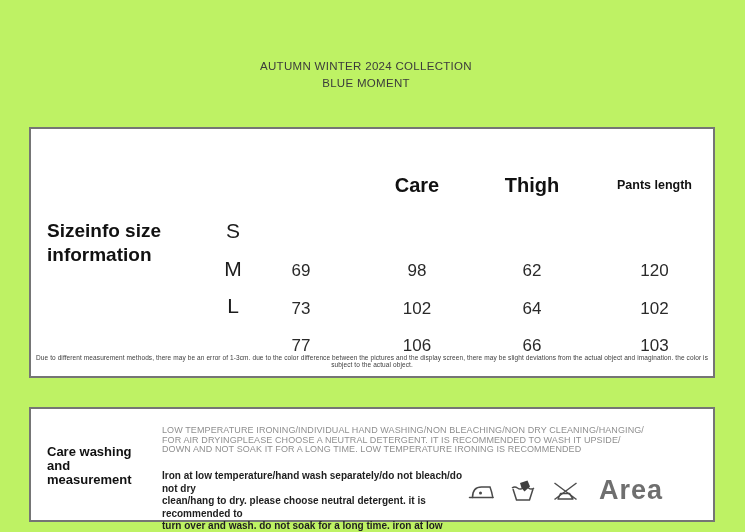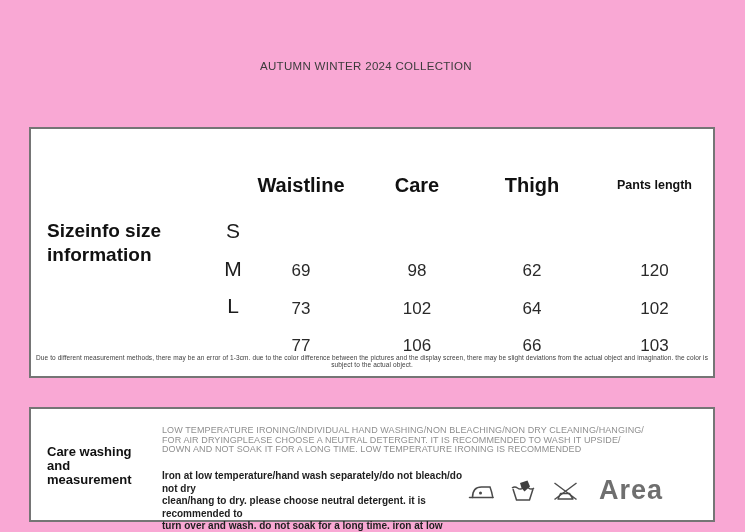--- a/index.html
+++ b/index.html
@@ -1,18 +1,18 @@
 <!DOCTYPE html>
 <html><head>
 <meta charset="utf-8">
 <style>
   * { margin:0; padding:0; box-sizing:border-box; }
   html,body { background:#ffffff; }
   body { font-family:"Liberation Sans", sans-serif; }
-  .page { position:relative; width:745px; height:532px; background:#f9a8d4; overflow:hidden; }
+  .page { position:relative; width:745px; height:532px; background:#bef264; overflow:hidden; }
 
   
   .collection-header { position:absolute; top:58px; left:0; width:732px; text-align:center;
     color:#3b3b3b; font-size:11.5px; line-height:17px; letter-spacing:.3px; }
 
   
   .panel { position:absolute; left:29px; width:686px; border:2px solid #757575; background:#fff; }
   .size-panel { top:127px; height:251px; }
   .care-panel { top:407px; height:115px; }
 
@@ -41,26 +41,26 @@
   .care-icon svg { width:100%; height:100%; }
   .watermark { font-size:27px; font-weight:bold; color:#6f6f6f; letter-spacing:1px; margin-left:6px; }
 </style>
 </head>
 <body>
 
 <div class="page">
 
   <div class="collection-header">
     <div>AUTUMN WINTER 2024 COLLECTION</div>
+    <div>BLUE MOMENT</div>
   </div>
 
   <div class="panel size-panel">
     <div class="size-label">Sizeinfo size information</div>
 
-    <span class="cell c2 r0 th">Waistline</span>
     <span class="cell c3 r0 th">Care</span>
     <span class="cell c4 r0 th">Thigh</span>
     <span class="cell c5 r0 th-small">Pants length</span>
 
     <span class="cell c1 r1 size-letter">S</span>
     <span class="cell c2 r1 val">69</span>
     <span class="cell c3 r1 val">98</span>
     <span class="cell c4 r1 val">62</span>
     <span class="cell c5 r1 val">120</span>
 

